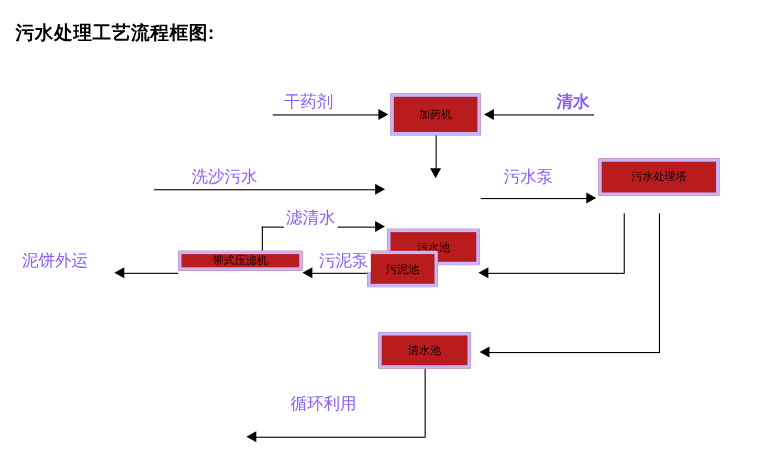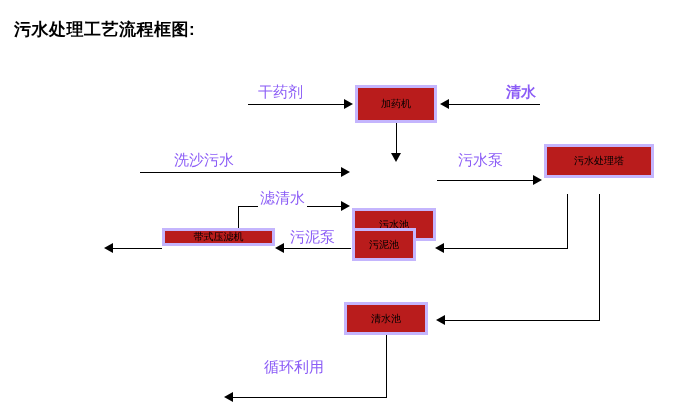--- a/index.html
+++ b/index.html
@@ -112,30 +112,31 @@
   <div class="line-h" style="left:437px; top:180px; width:100px;"></div>
   <div class="arrow right" style="left:533px; top:175px;"></div>
 
   <div class="node" style="left:544px; top:144px; width:110px; height:34px;">污水处理塔</div>
 
   <div class="lbl" style="left:258px; top:189px;">滤清水</div>
   <div class="line-v" style="left:238px; top:206px; height:22px;"></div>
   <div class="line-h" style="left:238px; top:206px; width:107px;"></div>
   <div class="arrow right" style="left:341px; top:201px;"></div>
 
+  <div class="lbl" style="left:18px; top:228px;">泥饼外运</div>
   <div class="line-h" style="left:112px; top:248px; width:50px;"></div>
   <div class="arrow left" style="left:104px; top:243px;"></div>
 
   <div class="node" style="left:162px; top:228px; width:113px; height:18px;">带式压滤机</div>
 
   <div class="lbl" style="left:288px; top:228px;">污泥泵</div>
   <div class="line-h" style="left:283px; top:248px; width:68px;"></div>
   <div class="arrow left" style="left:275px; top:243px;"></div>
 
-  <div class="node" style="left:352px; top:228px; width:64px; height:33px;">污泥池</div>
+  <div class="node" style="left:334px; top:228px; width:64px; height:33px;">污泥池</div>
 
 
   <div class="line-v" style="left:567px; top:194px; height:54px;"></div>
   <div class="line-h" style="left:443px; top:248px; width:125px;"></div>
   <div class="arrow left" style="left:435px; top:243px;"></div>
 
   <div class="line-v" style="left:599px; top:194px; height:126px;"></div>
   <div class="line-h" style="left:444px; top:320px; width:156px;"></div>
   <div class="arrow left" style="left:436px; top:315px;"></div>
 

